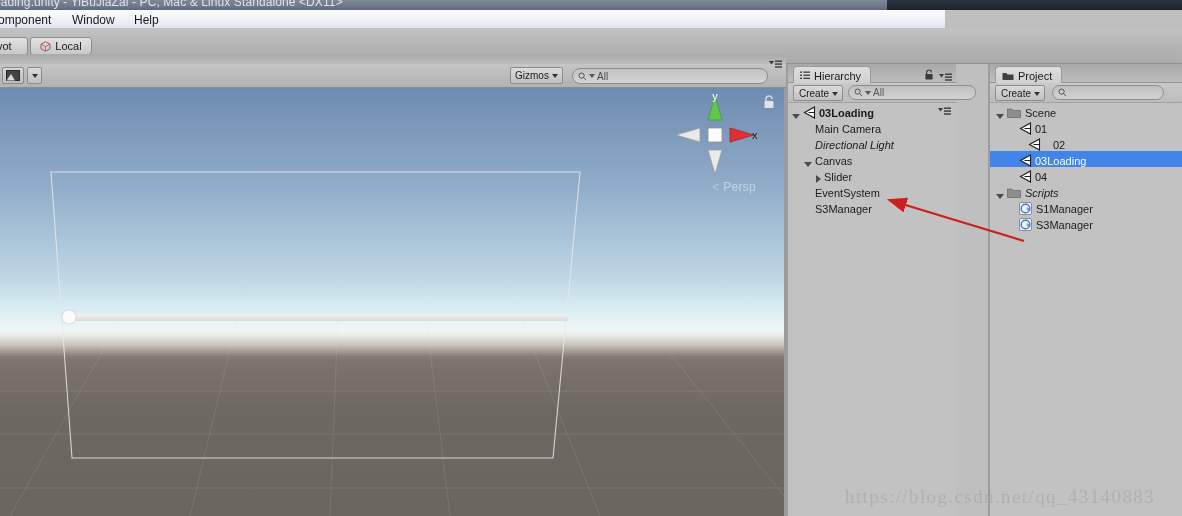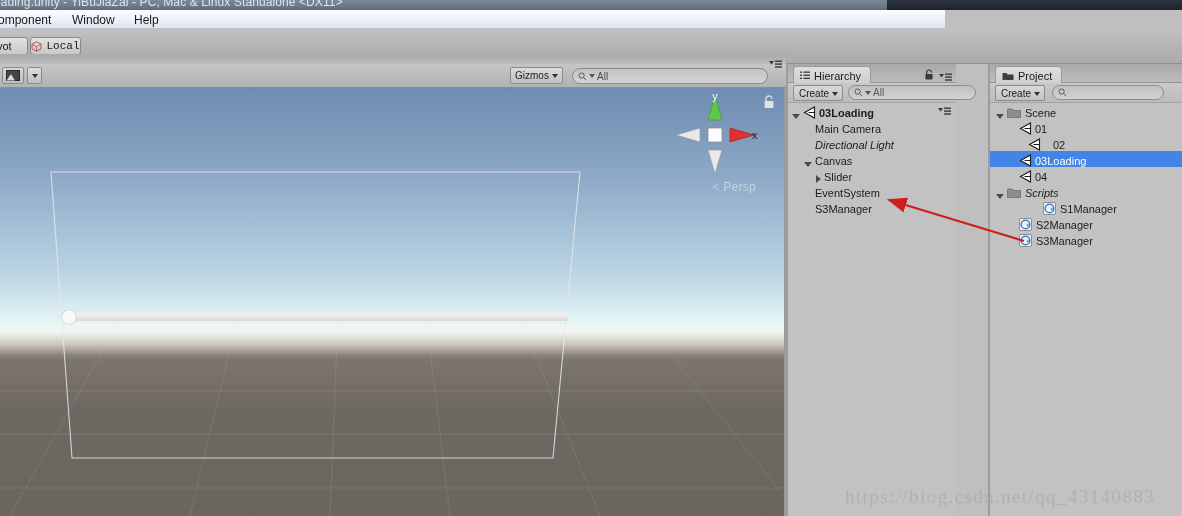--- a/index.html
+++ b/index.html
@@ -48,22 +48,22 @@
   .tb-btn {
     position: absolute;
     background: linear-gradient(to bottom, #e2e2e2, #c8c8c8);
     border: 1px solid #8b8b8b;
     font-size: 11px; color: #1a1a1a;
     display: flex; align-items: center; justify-content: center;
     gap: 4px; cursor: default;
   }
   .tb-btn.pivot { left: -22px; top: 8px; width: 50px; height: 18px;
     border-radius: 3px 3px 3px 3px; }
-  .tb-btn.local { left: 30px; top: 8px; width: 51px; height: 18px;
-    border-radius: 3px; font-family: Liberation Mono, monospace; }
+  .tb-btn.local { left: 30px; top: 8px; width: 62px; height: 18px;
+    border-radius: 3px; }
 
   .cube-icon {
     width: 11px; height: 11px; position: relative; display: inline-block;
   }
   .cube-icon svg { display:block; }
 
   .play-group {
     position: absolute; left: 684px; top: 34px;
     display: flex; height: 24px;
     border: 1px solid #7c7c7c; border-radius: 3px; overflow: hidden;
@@ -563,39 +563,29 @@
           </svg>
           <span>04</span>
         </div>
         <div class="tree-row" style="padding-left: 6px; font-style: italic;">
           <span class="disc"></span>
           <svg class="folder-ico" viewBox="0 0 14 12">
             <path d="M0.5 2 h4.6 l1.1 1.5 h7.3 V10.5 H0.5 Z" fill="#8d8d8d" stroke="#6d6d6d" stroke-width="0.8"></path>
           </svg>
           <span>Scripts</span>
         </div>
-        <div class="tree-row" style="padding-left: 18px; margin-left: 24px;">
+        <div class="tree-row" style="padding-left: 18px;">
           <span class="disc hidden"></span>
           <svg class="cs-ico" viewBox="0 0 13 13">
             <rect x="0.5" y="0.5" width="12" height="12" rx="1.5" fill="#f2f2f2" stroke="#8d8d8d"></rect>
             <circle cx="6.5" cy="6.5" r="4.3" fill="none" stroke="#3b7fd4" stroke-width="1.5"></circle>
             <path d="M8.2 3.6 a4 4 0 0 0 0 5.8" fill="none" stroke="#f2f2f2" stroke-width="1.8"></path>
             <text x="7.6" y="9.2" font-size="6" font-family="Liberation Sans, sans-serif" fill="#3b7fd4">#</text>
           </svg>
           <span>S1Manager</span>
-        </div>
-        <div class="tree-row" style="padding-left: 18px;">
-          <span class="disc hidden"></span>
-          <svg class="cs-ico" viewBox="0 0 13 13">
-            <rect x="0.5" y="0.5" width="12" height="12" rx="1.5" fill="#f2f2f2" stroke="#8d8d8d"></rect>
-            <circle cx="6.5" cy="6.5" r="4.3" fill="none" stroke="#3b7fd4" stroke-width="1.5"></circle>
-            <path d="M8.2 3.6 a4 4 0 0 0 0 5.8" fill="none" stroke="#f2f2f2" stroke-width="1.8"></path>
-            <text x="7.6" y="9.2" font-size="6" font-family="Liberation Sans, sans-serif" fill="#3b7fd4">#</text>
-          </svg>
-          <span>S2Manager</span>
         </div>
         <div class="tree-row" style="padding-left: 18px;">
           <span class="disc hidden"></span>
           <svg class="cs-ico" viewBox="0 0 13 13">
             <rect x="0.5" y="0.5" width="12" height="12" rx="1.5" fill="#f2f2f2" stroke="#8d8d8d"></rect>
             <circle cx="6.5" cy="6.5" r="4.3" fill="none" stroke="#3b7fd4" stroke-width="1.5"></circle>
             <path d="M8.2 3.6 a4 4 0 0 0 0 5.8" fill="none" stroke="#f2f2f2" stroke-width="1.8"></path>
             <text x="7.6" y="9.2" font-size="6" font-family="Liberation Sans, sans-serif" fill="#3b7fd4">#</text>
           </svg>
           <span>S3Manager</span>

